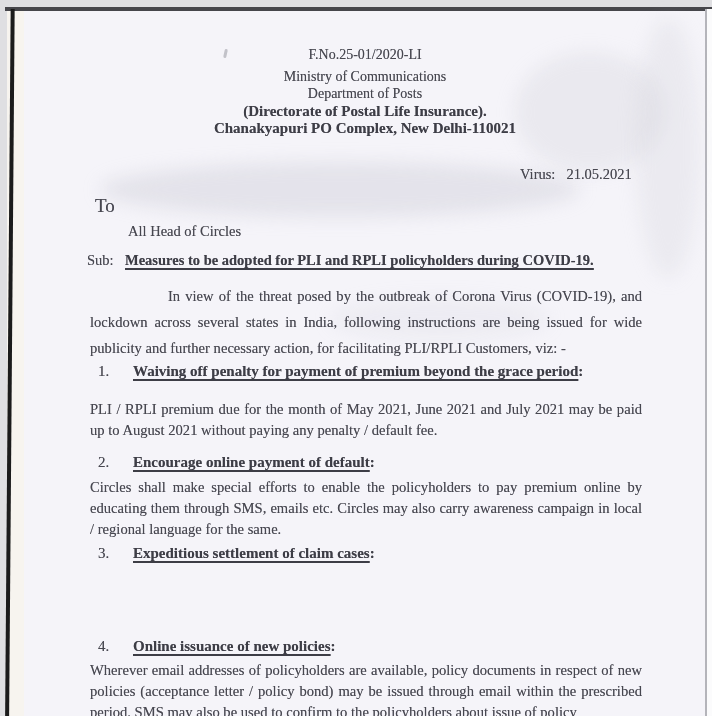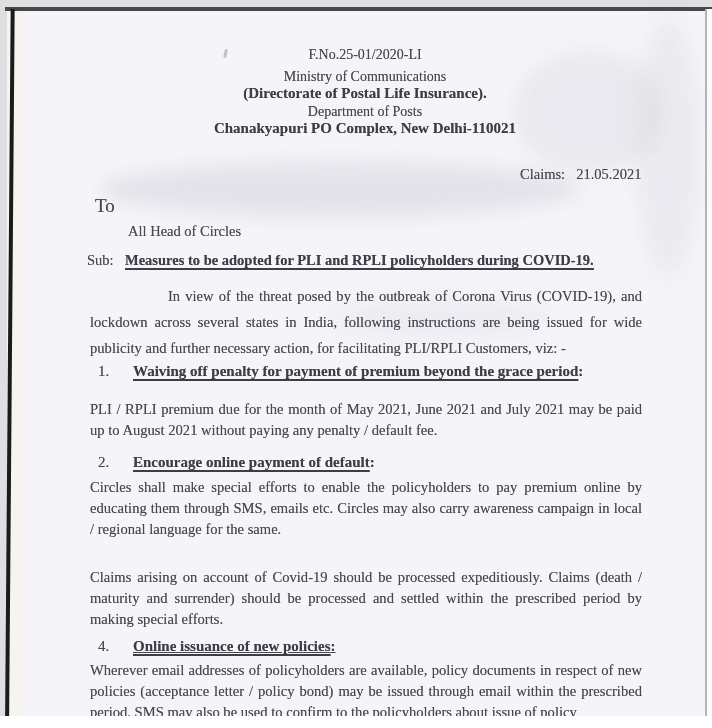--- a/index.html
+++ b/index.html
@@ -69,21 +69,21 @@
   .item-heading .num{display:inline-block; width:35px; padding-left:8px; box-sizing:content-box;}
   .item-heading .ht{
     font-weight:700; color:var(--heading_ink);
     text-decoration:underline; text-decoration-thickness:1.5px; text-underline-offset:2.5px;
   }
   .item-heading .colon{font-weight:700; color:var(--heading_ink); text-decoration:none;}
   .item-body{left:90px; width:552px; font-size:14.6px; line-height:21px; text-align:justify;}
   .h1{top:363px;} .b1{top:399px;}
   .h2{top:454px;} .b2{top:477px;}
   .h3{top:545px;} .b3{top:567px;}
-  .h4{top:638px;text-decoration:underline;} .b4{top:660px;}
+  .h4{top:638px;} .b4{top:660px;}
 </style>
 </head>
 <body>
 
 <div class="screen">
 
   <div class="paper"></div>
   <div class="edge-warm"></div>
   <div class="top-band"></div>
   <div class="left-bar"></div>
@@ -92,27 +92,27 @@
 
   <div class="smudge s1"></div>
   <div class="smudge s2"></div>
   <div class="smudge s3"></div>
   <div class="smudge s4"></div>
   <div class="artifact-mark"></div>
 
   <div class="txt letterhead">
     <div class="lh-line">F.No.25-01/2020-LI</div>
     <div class="lh-line gap">Ministry of Communications</div>
+    <div class="lh-line">Department of Posts</div>
     <div class="lh-line bold">(Directorate of Postal Life Insurance).</div>
-    <div class="lh-line">Department of Posts</div>
     <div class="lh-line bold">Chanakyapuri PO Complex, New Delhi-110021</div>
   </div>
 
   <div class="txt date-line">
-    <span class="lbl">Claims:</span><span>21.05.2021</span>
+    <span class="lbl">Virus:</span><span>21.05.2021</span>
   </div>
 
   <div class="txt to-label">To</div>
   <div class="txt addressee">All Head of Circles</div>
 
   <div class="txt subject-row">
     <span class="lbl">Sub:</span><span class="sub-text">Measures to be adopted for PLI and RPLI policyholders during COVID-19.</span>
   </div>
 
   <div class="txt intro">In view of the threat posed by the outbreak of Corona Virus (COVID-19), and lockdown across several states in India, following instructions are being issued for wide publicity and further necessary action, for facilitating PLI/RPLI Customers, viz: -</div>
@@ -120,20 +120,22 @@
   <div class="txt item-heading h1">
     <span class="num">1.</span><span class="ht">Waiving off penalty for payment of premium beyond the grace period</span><span class="colon">:</span>
   </div>
   <div class="txt item-body b1">PLI / RPLI premium due for the month of May 2021, June 2021 and July 2021 may be paid up to August 2021 without paying any penalty / default fee.</div>
 
   <div class="txt item-heading h2">
     <span class="num">2.</span><span class="ht">Encourage online payment of default</span><span class="colon">:</span>
   </div>
   <div class="txt item-body b2">Circles shall make special efforts to enable the policyholders to pay premium online by educating them through SMS, emails etc. Circles may also carry awareness campaign in local / regional language for the same.</div>
 
-  <div class="txt item-body b3">Claims arising on account of Covid-19 should be processed expeditiously. Claims (death / maturity and surrender) should be processed and settled within the prescribed period by making special efforts.</div>
+  <div class="txt item-heading h3">
+    <span class="num">3.</span><span class="ht">Expeditious settlement of claim cases</span><span class="colon">:</span>
+  </div>
 
   <div class="txt item-heading h4">
     <span class="num">4.</span><span class="ht">Online issuance of new policies</span><span class="colon">:</span>
   </div>
   <div class="txt item-body b4">Wherever email addresses of policyholders are available, policy documents in respect of new policies (acceptance letter / policy bond) may be issued through email within the prescribed period. SMS may also be used to confirm to the policyholders about issue of policy</div>
 
 </div>
 
 </body></html>

